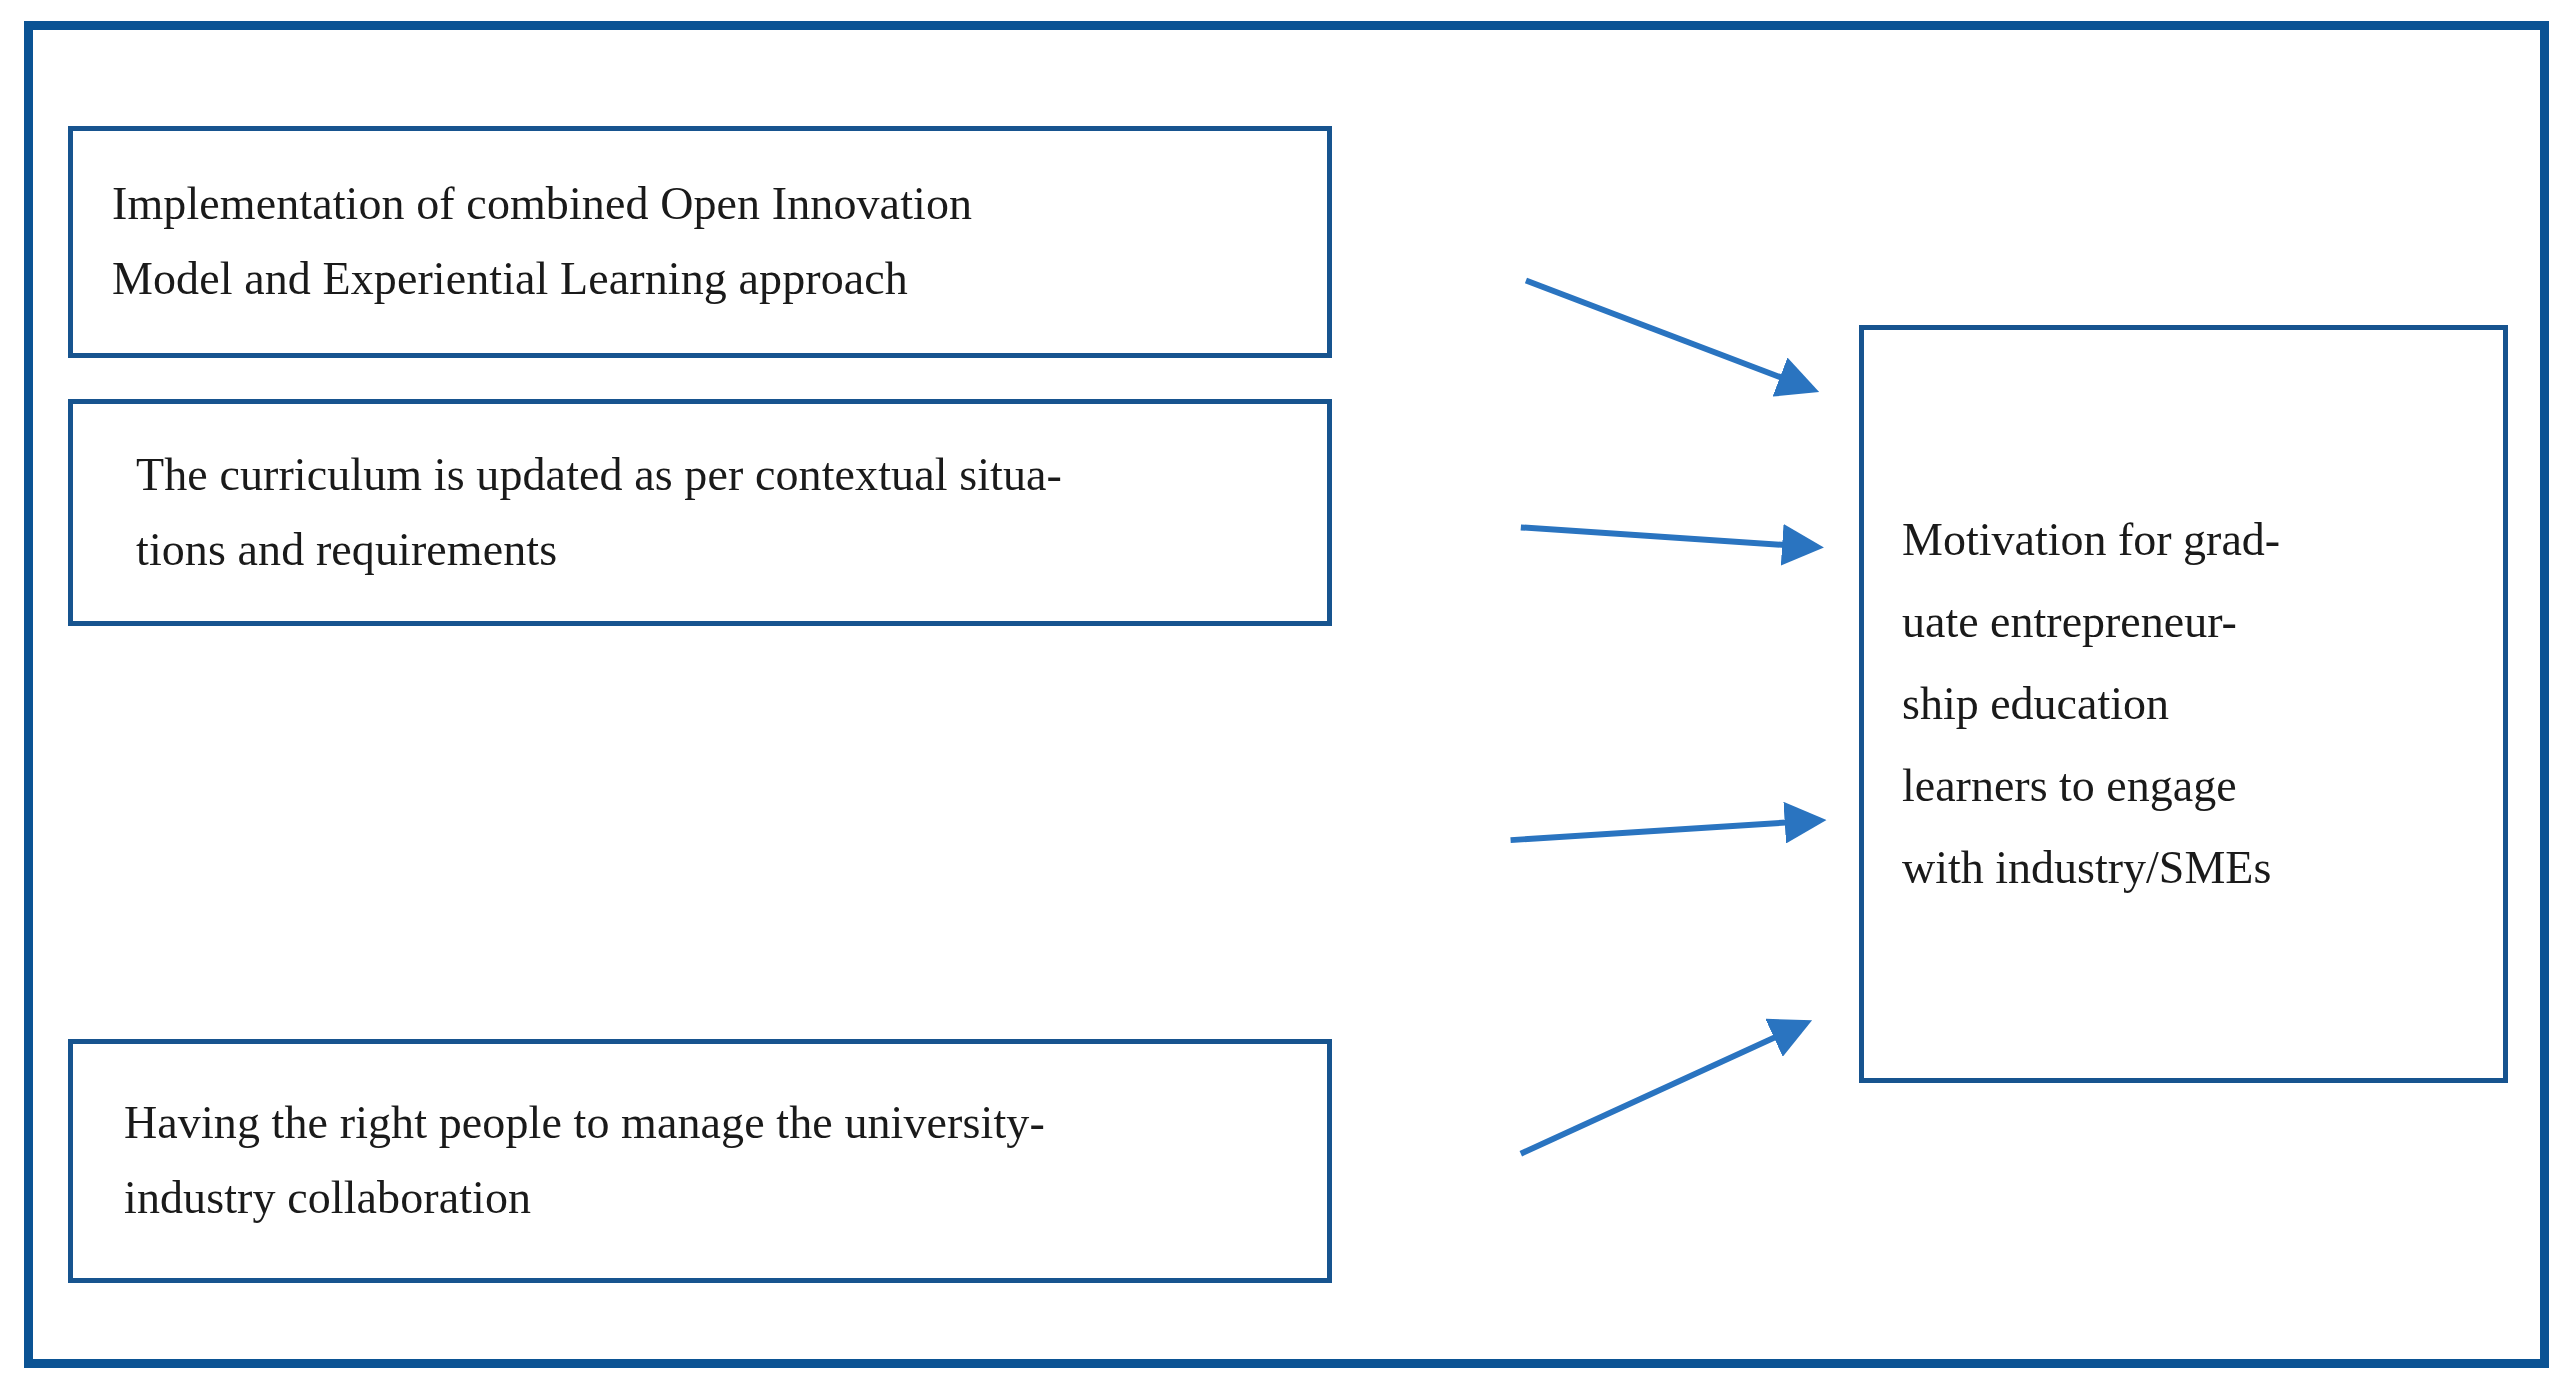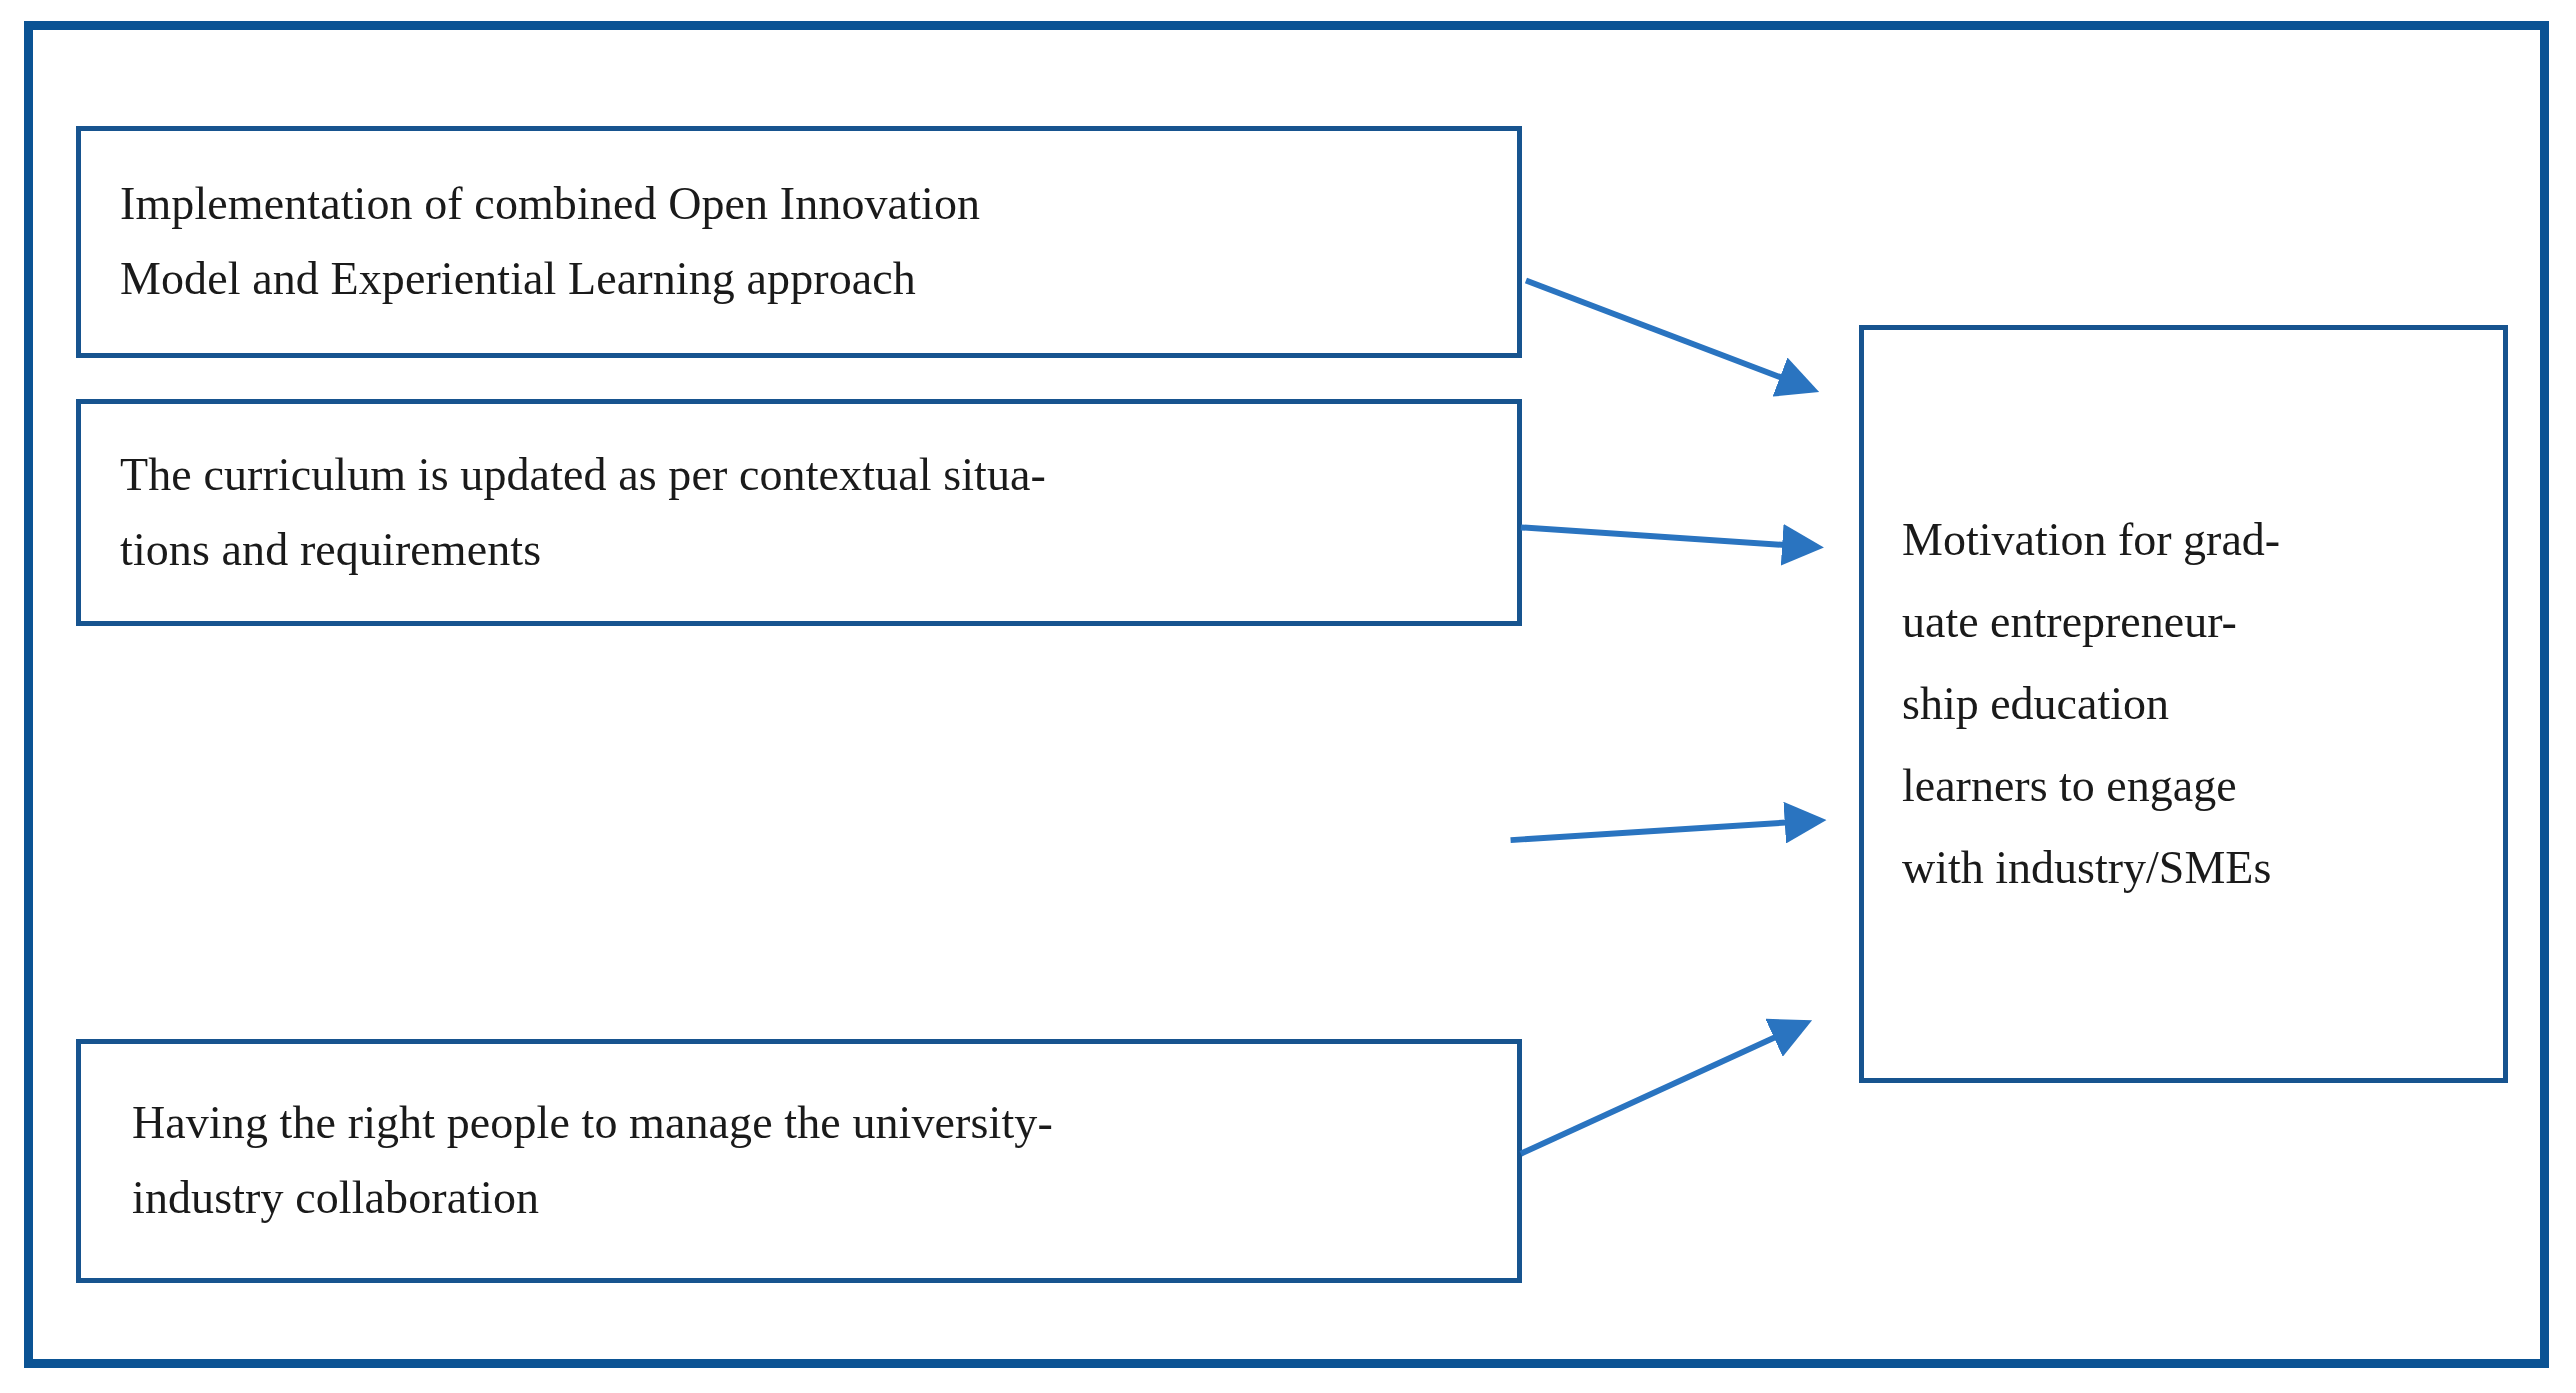--- a/index.html
+++ b/index.html
@@ -44,33 +44,33 @@
 
   .node-text {
     display: block;
     color: #1a1a1a;
     font-family: "Liberation Serif", "DejaVu Serif", serif;
     white-space: pre-line;
   }
 
   
   .left-box {
-    left: 76px;
-    width: 1446px;
+    left: 68px;
+    width: 1264px;
   }
   .left-box .node-text {
     font-size: 46px;
     line-height: 1.62;
     padding-left: 39px;
     padding-right: 20.5px;
     letter-spacing: 0.1px;
   }
 
   #box-1 { top: 126px;  height: 232px; }
-  #box-2 { top: 399px;  height: 227px; }
+  #box-2 { top: 399px;  height: 227px; padding-left: 24px; }
   #box-3 { top: 655px;  height: 355px; }
   #box-4 { top: 1039px; height: 244px; padding-left: 12px; }
 
   
   #box-target {
     left: 1859px;
     top: 325px;
     width: 649px;
     height: 758px;
   }

